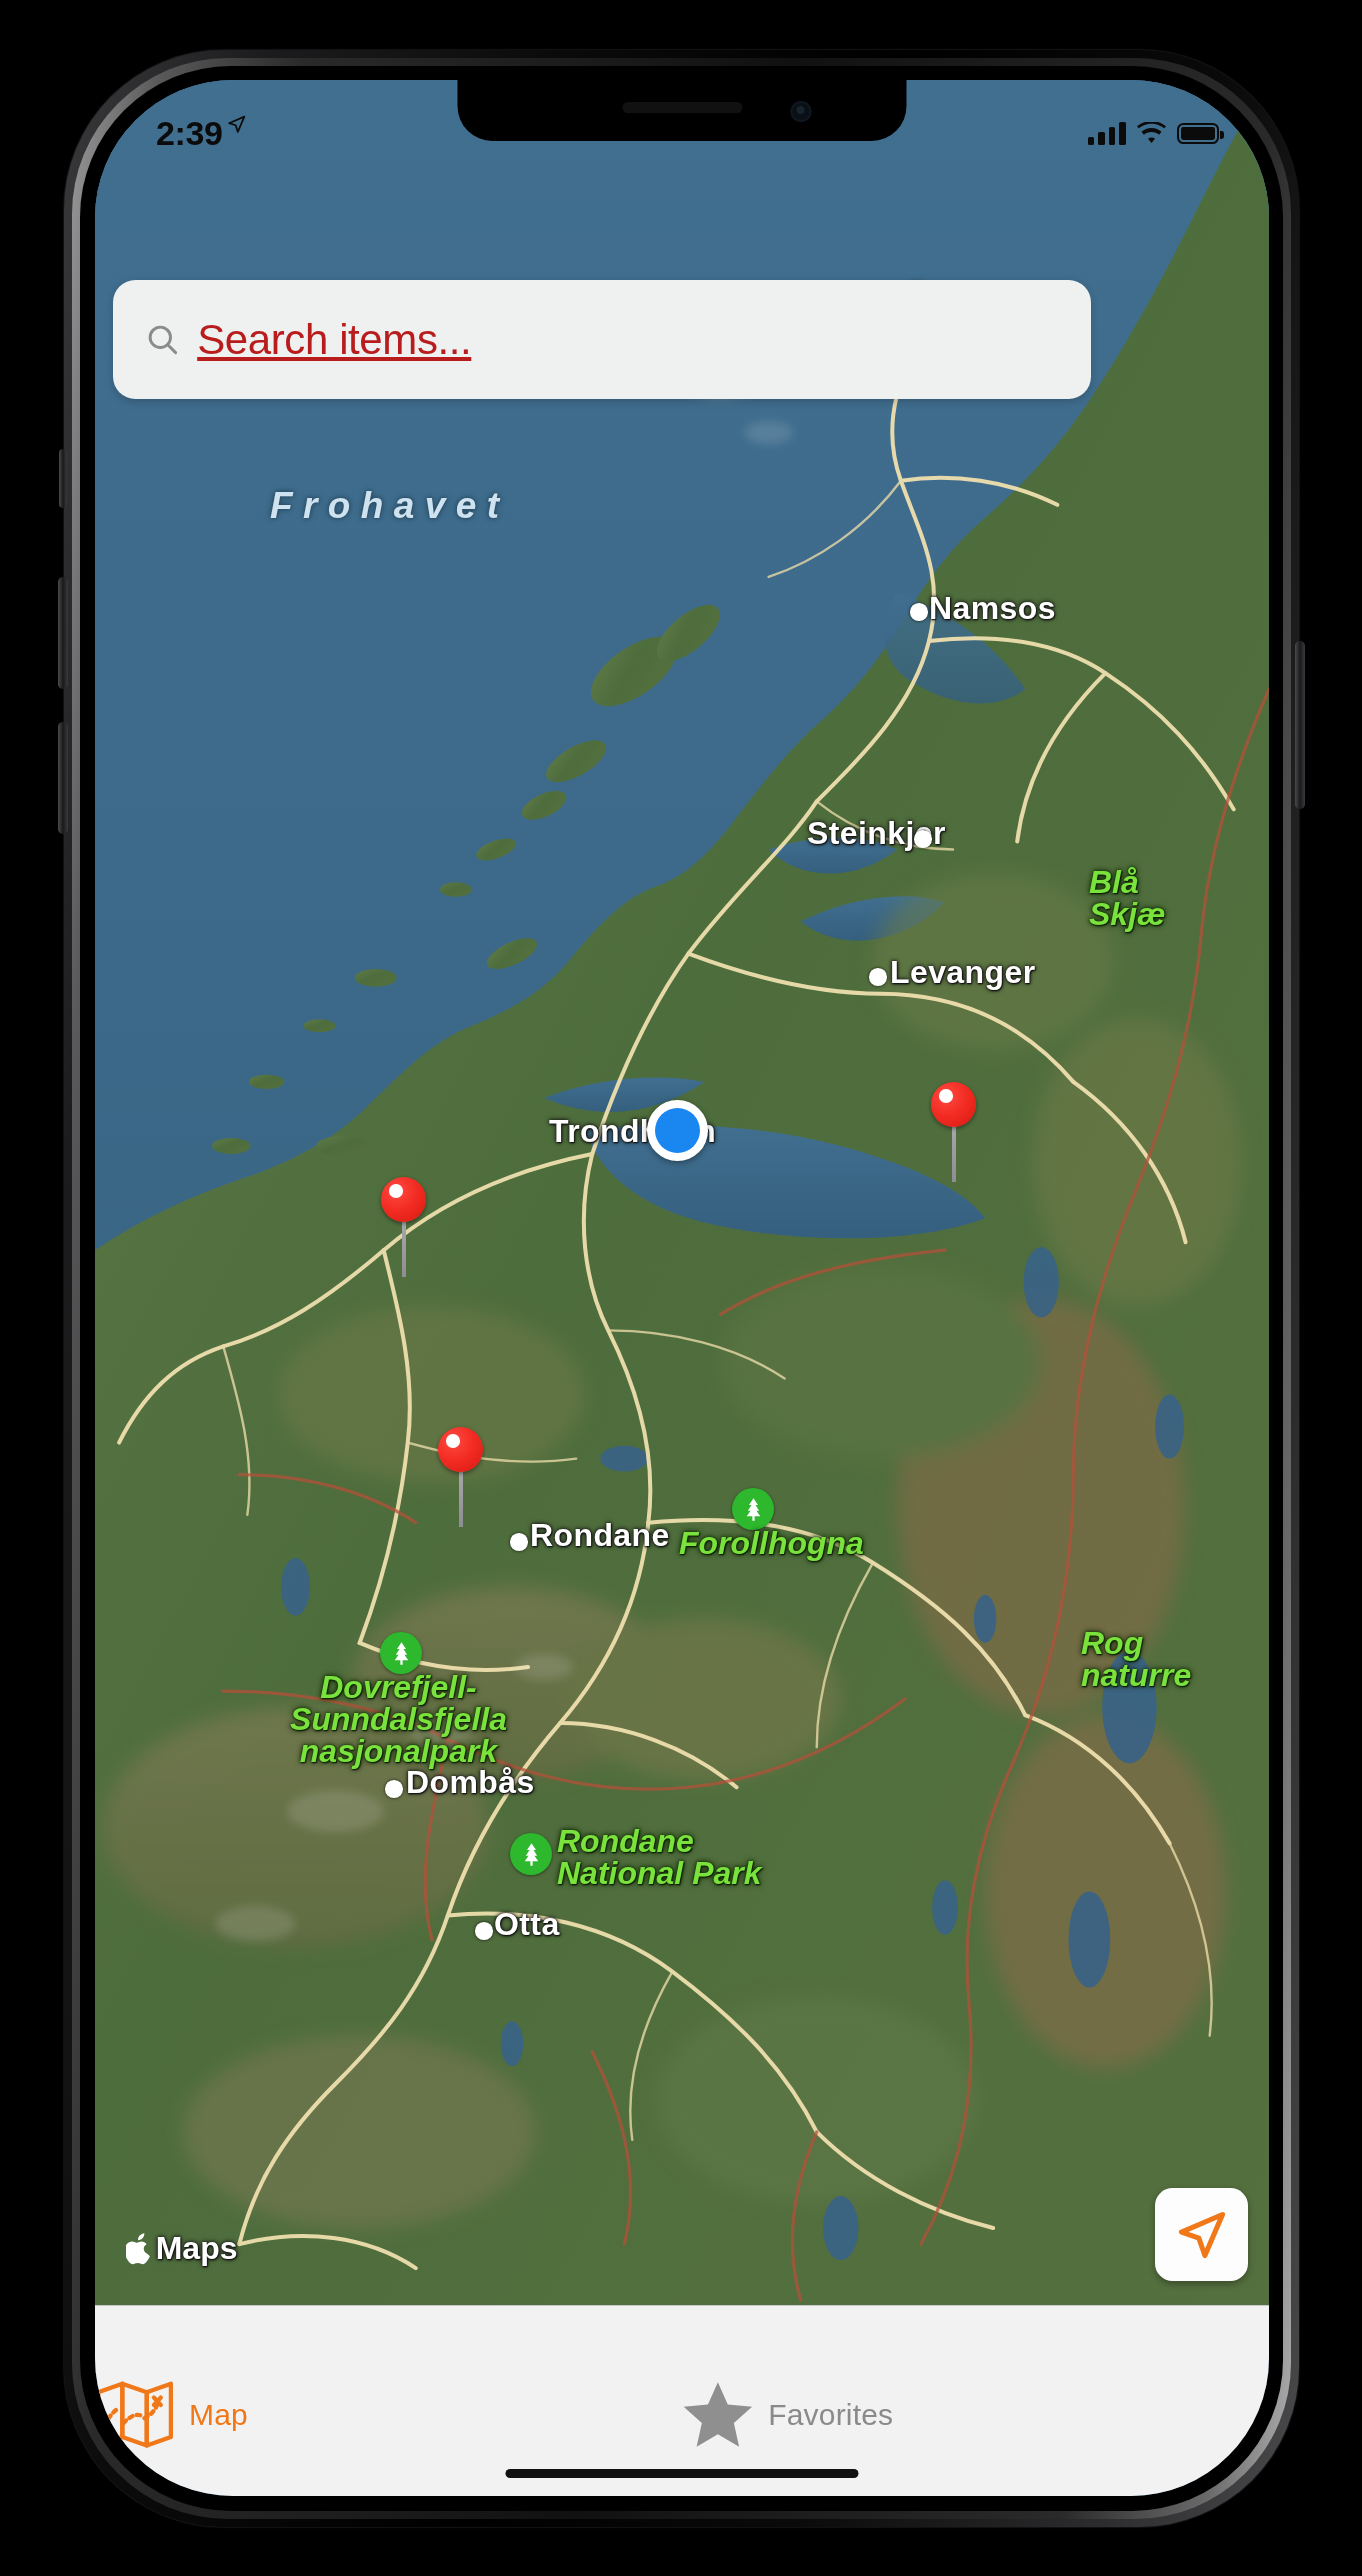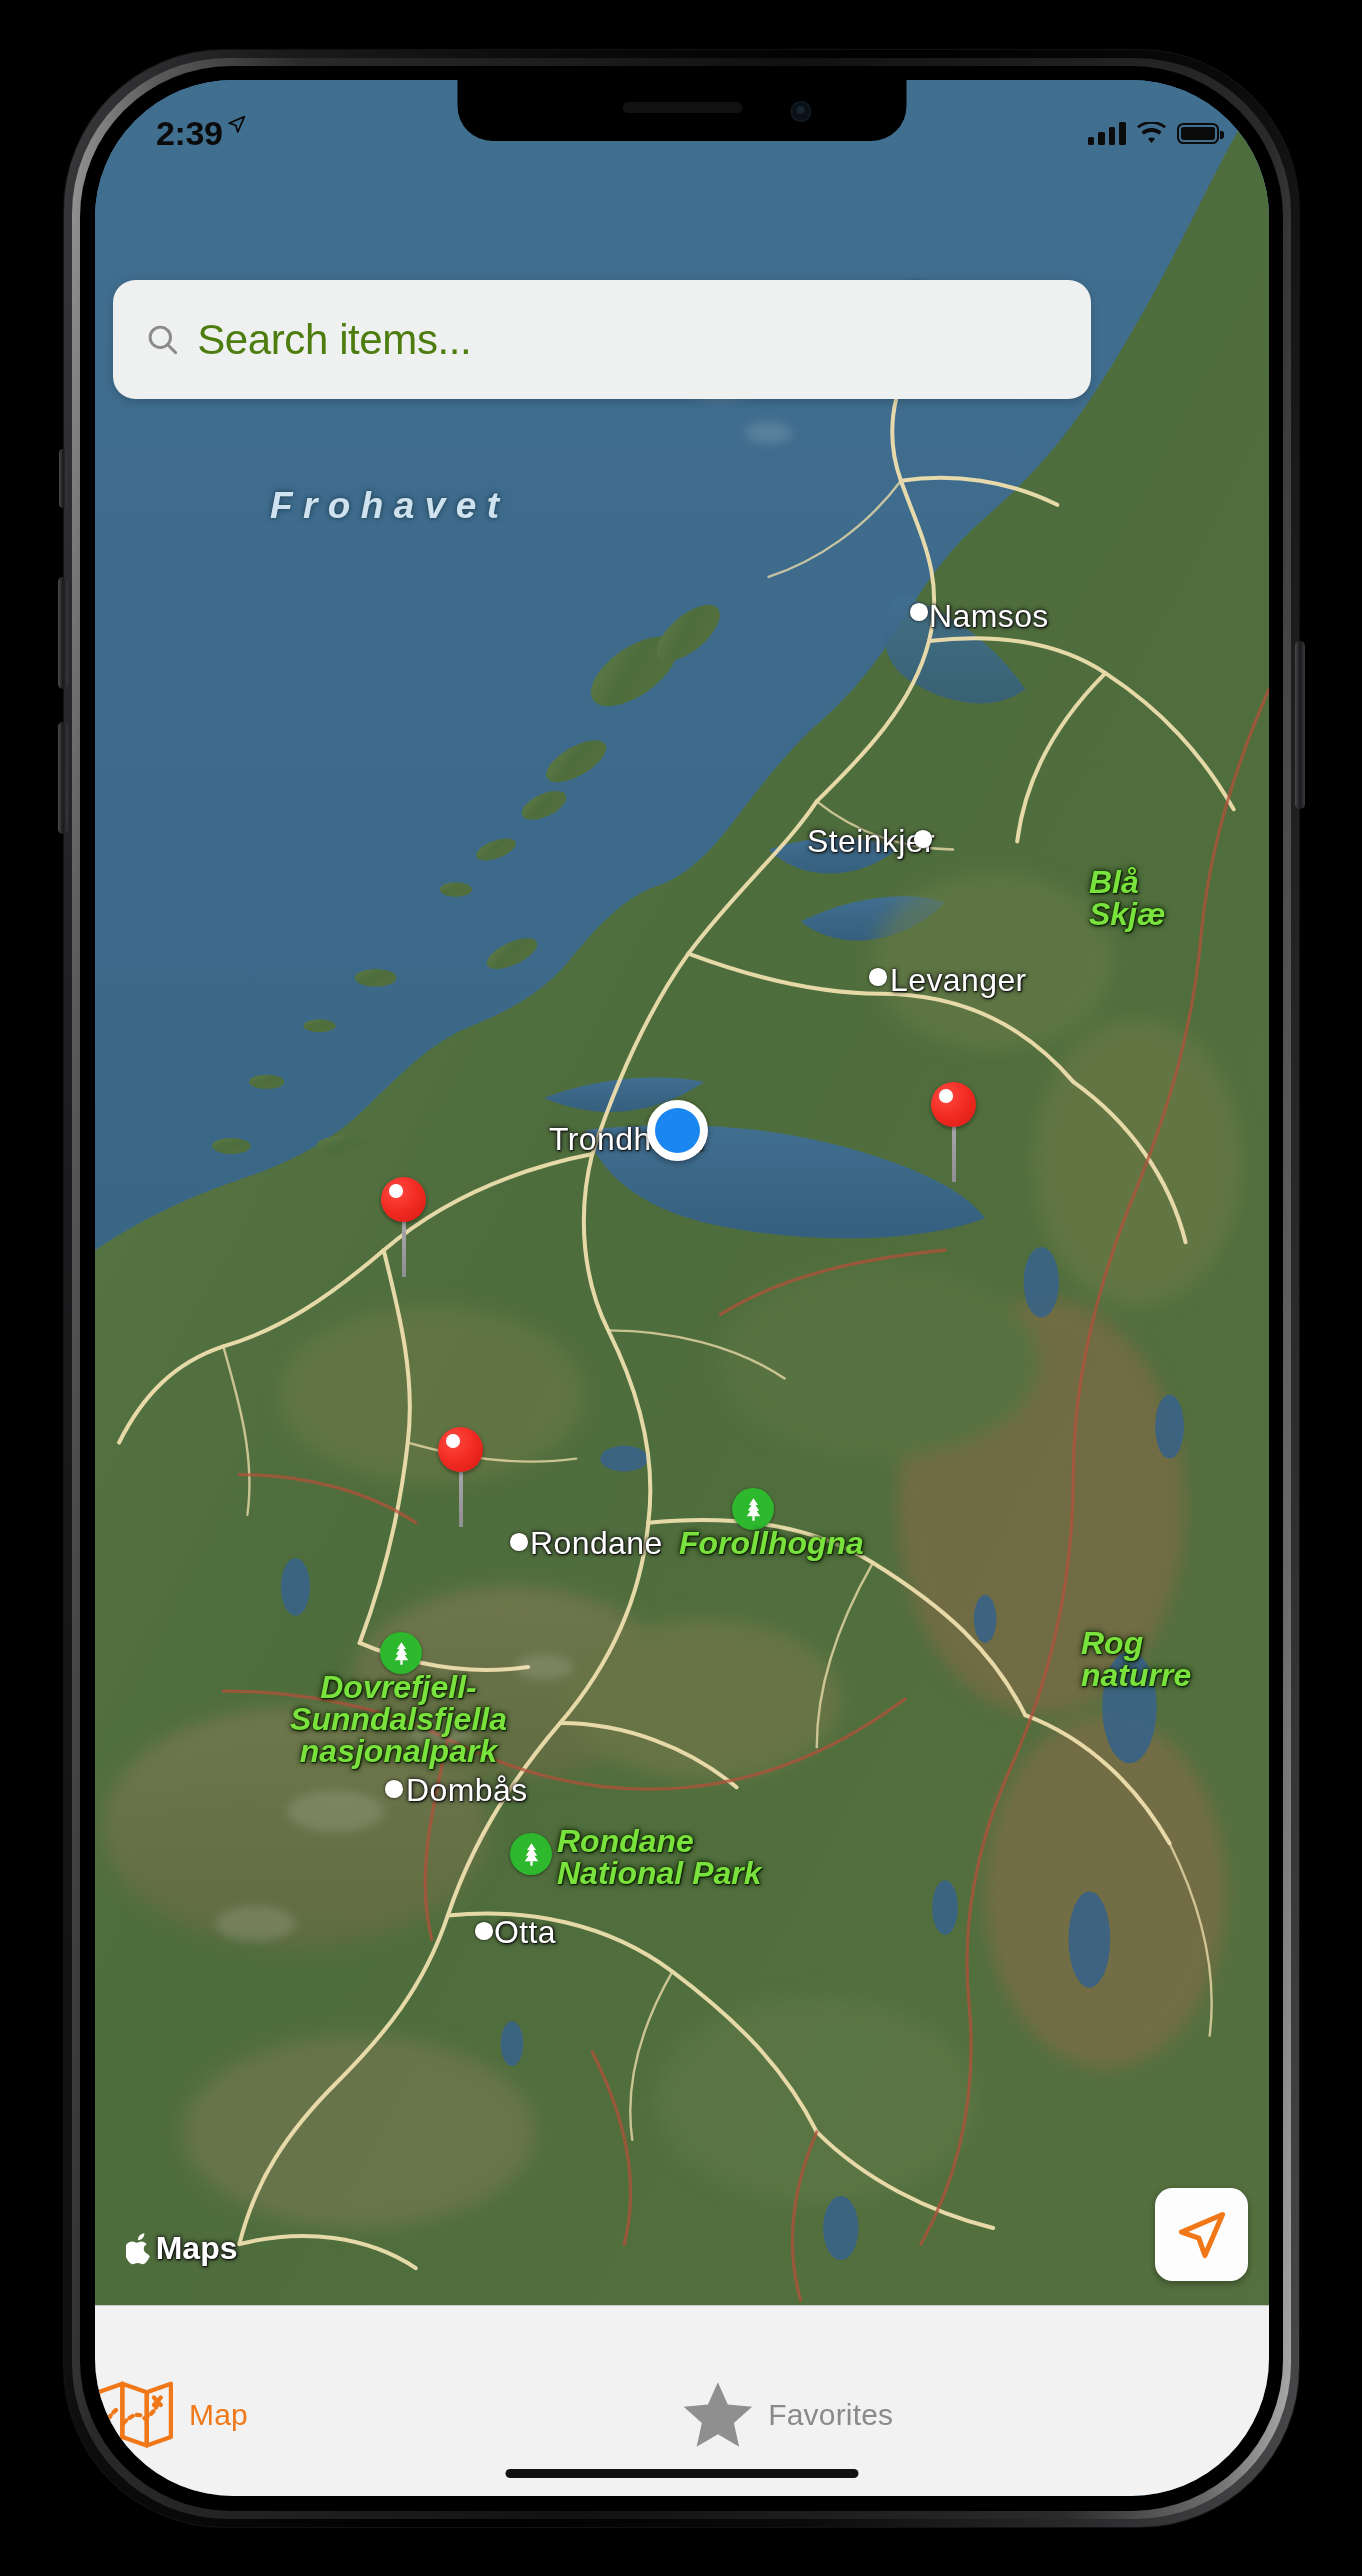--- a/index.html
+++ b/index.html
@@ -90,28 +90,27 @@
   .battery span{ display:block; height:100%; background:#0b0b0b; border-radius:2.4px; }
 
   
   .searchbar {
     position:absolute; left:17.6px; top:200px; width:978px; height:119px;
     background:#eff0f0; border-radius:22.4px; z-index:35;
     display:flex; align-items:center; padding:0 32px;
     box-shadow:0 2.4px 8px rgba(0,0,0,0.18);
   }
   .search-icon { width:35px; height:35px; flex:none; margin-right:17.6px; }
-  .search-placeholder { font-size:42px; color:#4d7c0f; letter-spacing:-0.4px; }
+  .search-placeholder { font-size:42px; color:#b91c1c; letter-spacing:-0.4px;text-decoration:underline; }
 
   
   .label { position:absolute; white-space:nowrap; pointer-events:none; }
   .lbl-city {
-    font-size:32px; font-weight:normal; color:#fff; letter-spacing:0.4px;
+    font-size:32px; font-weight:bold; color:#fff; letter-spacing:0.4px;
     text-shadow:0 0 3.2px #1a1a1a, 0 0 5.6px #1a1a1a, 0.8px 0.8px 1.6px #000;
-    margin-top:8px;
   }
   .dot-city {
     position:absolute; width:17.6px; height:17.6px; border-radius:50%;
     background:#fff; box-shadow:0 0 3.2px rgba(0,0,0,.8);
   }
   .lbl-sea {
     font-style:italic; font-weight:bold; font-size:37px; color:#cfe2ef;
     letter-spacing:10.4px;
     text-shadow:0 0 3.2px #26485e, 0 0 6.4px #26485e;
   }

